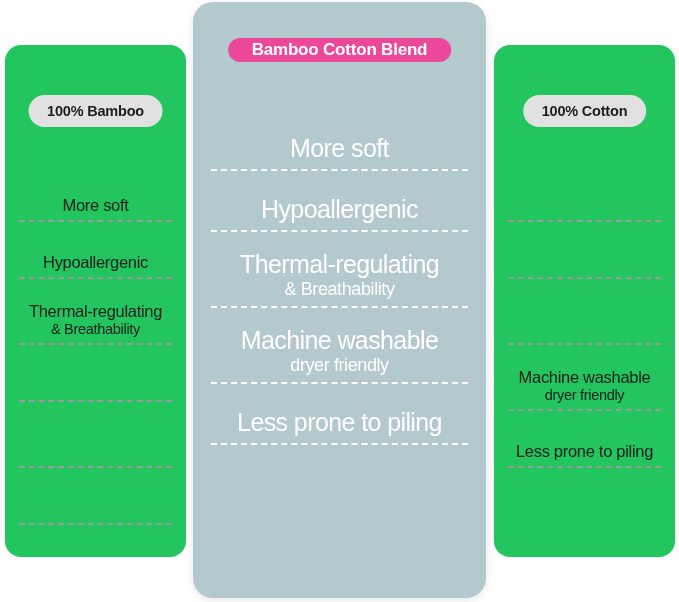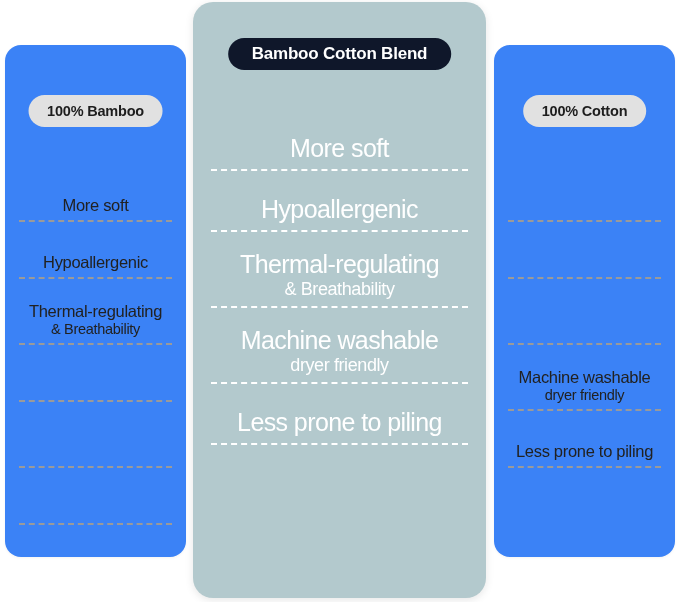--- a/index.html
+++ b/index.html
@@ -24,21 +24,21 @@
   
   .card {
     position: absolute;
     box-sizing: border-box;
     border-radius: 16px;
   }
   .card.side {
     top: 45px;
     height: 512px;
     width: 181px;
-    background: #3b82f6;
+    background: #22c55e;
     box-shadow: 0 1px 3px rgba(0,0,0,0.05);
   }
   .card.left  { left: 5px; }
   .card.right { left: 494px; }
 
   .card.center {
     left: 193px;
     top: 2px;
     width: 293px;
     height: 596px;
@@ -65,24 +65,24 @@
     padding: 0 19px;
     border-radius: 16px;
     background: #e1e1e1;
     color: #1d1d1d;
     font-size: 14.5px;
     font-weight: bold;
     letter-spacing: -0.2px;
   }
   .pill.center-pill {
     top: 36px;
-    height: 32px;
+    height: 24px;
     padding: 0 24px;
     border-radius: 20px;
-    background: #0f172a;
+    background: #ec4899;
     color: #ffffff;
     font-size: 17px;
     font-weight: bold;
     letter-spacing: -0.2px;
   }
 
   
   .rows {
     position: absolute;
     left: 0;

